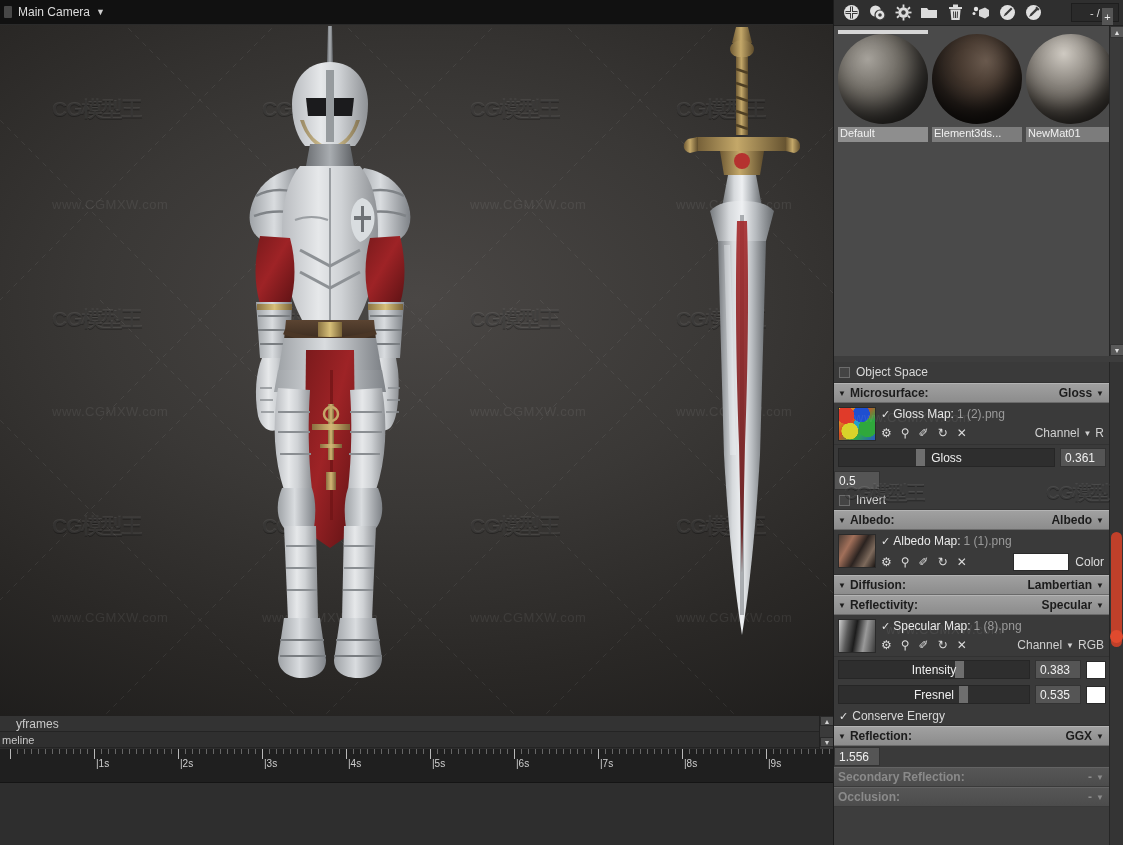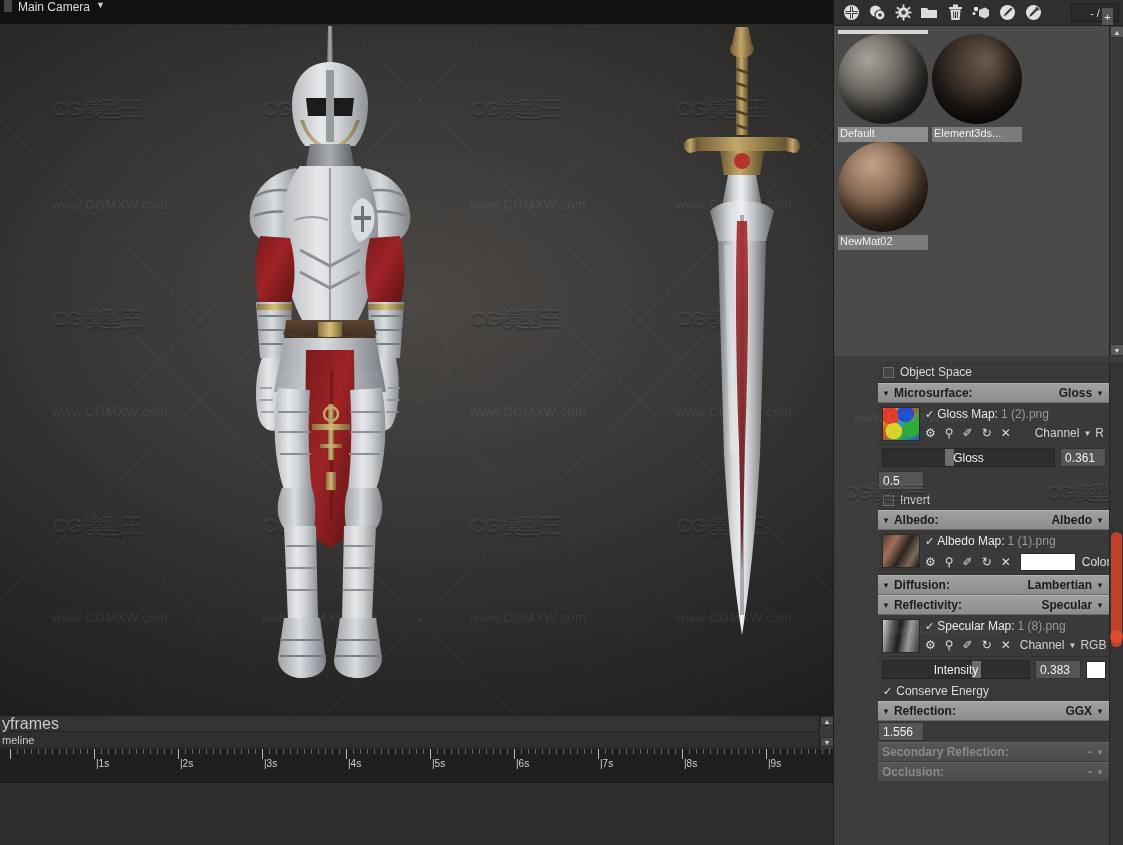--- a/index.html
+++ b/index.html
@@ -15,21 +15,21 @@
   
   #left { position:relative; width:833px; height:845px; background:#1a1a1a; }
   #viewport {
     position:absolute; left:0; top:0; width:833px; height:716px;
     background:
       radial-gradient(ellipse 120% 90% at 50% 42%, #4a4745 0%, #3a3836 32%, #2a2826 58%, #1c1b1a 82%, #141312 100%);
     overflow:hidden;
   }
   .vp-topbar {
     position:absolute; left:0; top:0; width:833px; height:25px;
-    background:#111; display:flex; padding-left:4px;
+    background:#111; display:flex; align-items:center; padding-left:4px;
     border-bottom:1px solid #2a2a2a; z-index:6;
   }
   .cam-pin { width:8px; height:12px; background:#555; margin-right:6px; border-radius:1px; opacity:.8;}
   .cam-label { font-size:12px; color:#dcdcdc; }
   .cam-caret { margin-left:6px; font-size:9px; color:#cfcfcf; }
 
   
   .wm { position:absolute; pointer-events:none; z-index:3; user-select:none; }
   .wm-logo {
     font-size:21px; font-weight:bold; color:rgba(255,255,255,0.085);
@@ -43,21 +43,21 @@
   .diag { position:absolute; z-index:2; pointer-events:none; }
 
   
   #knight { position:absolute; left:150px; top:20px; width:360px; height:680px; z-index:4; }
 
   
   #sword { position:absolute; left:680px; top:25px; width:120px; height:630px; z-index:4; }
 
   
   #timeline { position:absolute; left:0; top:716px; width:833px; height:129px; background:#2e2e2e; }
-  .tl-row1 { height:16px; background:#333; border-bottom:1px solid #242424; display:flex; align-items:center; padding-left:2px; font-size:16px; color:#c9c9c9;}
+  .tl-row1 { height:16px; background:#333; border-bottom:1px solid #242424; display:flex; align-items:center; padding-left:16px; font-size:12px; color:#c9c9c9;}
   .tl-row2 { height:16px; background:#2f2f2f; border-bottom:1px solid #242424; display:flex; align-items:center; padding-left:2px; font-size:11px; color:#c9c9c9;}
   .tl-scrollcol { position:absolute; right:0; top:0; width:14px; height:33px; background:#3a3a3a; border-left:1px solid #222;}
   .tl-arrow { width:14px; height:10px; display:flex; align-items:center; justify-content:center; background:#4a4a4a; border:1px solid #2a2a2a; font-size:7px; color:#d0d0d0;}
   #ruler { position:absolute; left:0; top:33px; width:833px; height:34px; background:#1f1f1f; border-bottom:1px solid #151515; overflow:hidden;}
   .tick { position:absolute; top:0; width:1px; background:#6a6a6a; }
   .tick.major { height:10px; background:#b9b9b9; }
   .tick.minor { height:5px; background:#666; }
   .tlab { position:absolute; top:9px; font-size:10px; color:#cfcfcf; }
 
   
@@ -75,21 +75,21 @@
   .mat .name.plain { background:#7c7c7c; }
   .selbar { position:absolute; left:0; top:-4px; width:90px; height:4px; background:#d7d7d7;}
 
   #matScroll { position:absolute; right:0; top:26px; width:14px; height:330px; background:#3a3a3a; border-left:1px solid #262626;}
   .sbArrow { width:14px; height:12px; background:#5a5a5a; border:1px solid #333; display:flex; align-items:center; justify-content:center; font-size:7px; color:#e0e0e0;}
 
   #propScrollOuter { position:absolute; right:0; top:362px; width:14px; bottom:0; background:#343434; border-left:1px solid #262626; }
   #propThumb { position:absolute; left:1px; top:170px; width:11px; height:115px; background:#c0402a; border-radius:6px; }
   #propThumbKnob { position:absolute; left:0px; top:268px; width:13px; height:13px; background:#e04a2e; border-radius:50%; }
 
-  #props { position:absolute; left:0; top:362px; width:276px; bottom:0; background:#3d3d3d; overflow:hidden;padding-left:44px; }
+  #props { position:absolute; left:0; top:362px; width:276px; bottom:0; background:#3d3d3d; overflow:hidden; }
   .rowline { height:21px; display:flex; align-items:center; background:#3a3a3a; border-bottom:1px solid #323232; padding-left:5px; }
   .chk { width:11px; height:11px; border:1px solid #6c6c6c; background:#444; margin-right:6px; }
   .sectionhdr {
     height:20px; background:linear-gradient(#a0a0a0,#8c8c8c);
     display:flex; align-items:center; justify-content:space-between;
     padding:0 6px 0 4px; color:#1c1c1c; font-size:12px; font-weight:bold;
     border-top:1px solid #b4b4b4; border-bottom:1px solid #6a6a6a;
   }
   .sectionhdr.dim { background:linear-gradient(#565656,#4c4c4c); color:#8a8a8a; border-top:1px solid #636363; border-bottom:1px solid #3a3a3a;}
   .hdr-l { display:flex; align-items:center; gap:4px;}
@@ -558,26 +558,26 @@
                  box-shadow:inset -10px -14px 22px rgba(0,0,0,.6);"></div>
         <div class="name">Default</div>
       </div>
 
       <div class="mat" style="left:98px; top:8px;">
         <div class="ball" style="background:radial-gradient(circle at 60% 30%, #6a5a4e 0%, #4a3c32 30%, #221c18 62%, #0d0b0a 100%);
                  box-shadow:inset -10px -14px 22px rgba(0,0,0,.65);"></div>
         <div class="name plain">Element3ds...</div>
       </div>
 
-
-      <div class="mat" style="left:4px; top:116px;">
-        <div class="ball" style="background:radial-gradient(circle at 38% 25%, #c3a187 0%, #8d6e56 36%, #4e3a2c 70%, #1e1611 100%);
-                 box-shadow:inset -10px -14px 22px rgba(0,0,0,.6);"></div>
-        <div class="name plain">NewMat02</div>
-      </div>
+      <div class="mat" style="left:192px; top:8px;">
+        <div class="ball" style="background:radial-gradient(circle at 42% 22%, #cfcac2 0%, #8d8881 34%, #514c46 66%, #231f1c 100%);
+                 box-shadow:inset -9px -13px 20px rgba(0,0,0,.6);"></div>
+        <div class="name plain">NewMat01</div>
+      </div>
+
     </div>
     <div id="matScroll">
       <div class="sbArrow">▲</div>
       <div style="position:absolute;bottom:0;width:14px;" class="sbArrow">▼</div>
     </div>
 
     <div id="props">
 
       <div class="rowline">
         <div class="chk"></div>
@@ -719,20 +719,28 @@
         </div>
       </div>
       <div class="sliderRow">
         <div class="slider">
           <div class="knob" style="left:61%;"></div>
           <span class="t">Intensity</span>
         </div>
         <div class="valbox">0.383</div>
         <div class="swatch"></div>
       </div>
+      <div class="sliderRow">
+        <div class="slider">
+          <div class="knob" style="left:63%;"></div>
+          <span class="t">Fresnel</span>
+        </div>
+        <div class="valbox">0.535</div>
+        <div class="swatch"></div>
+      </div>
       <div class="rowline" style="background:#3a3a3a;height:19px;">
         <span class="check" style="margin-right:4px">✓</span>
         <span style="font-size:12px;">Conserve Energy</span>
       </div>
 
       <div class="sectionhdr">
         <div class="hdr-l">
           <span class="tri">▼</span>
           <span>Reflection:</span>
         </div>

